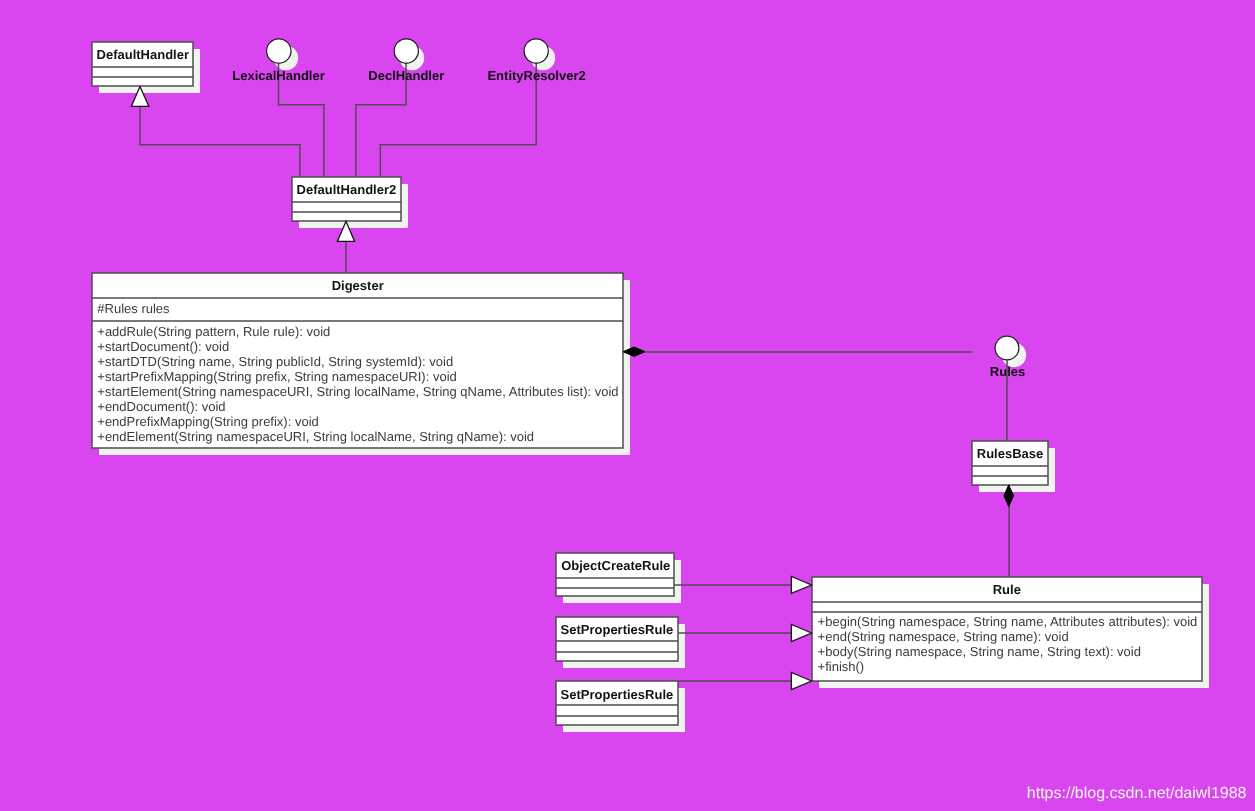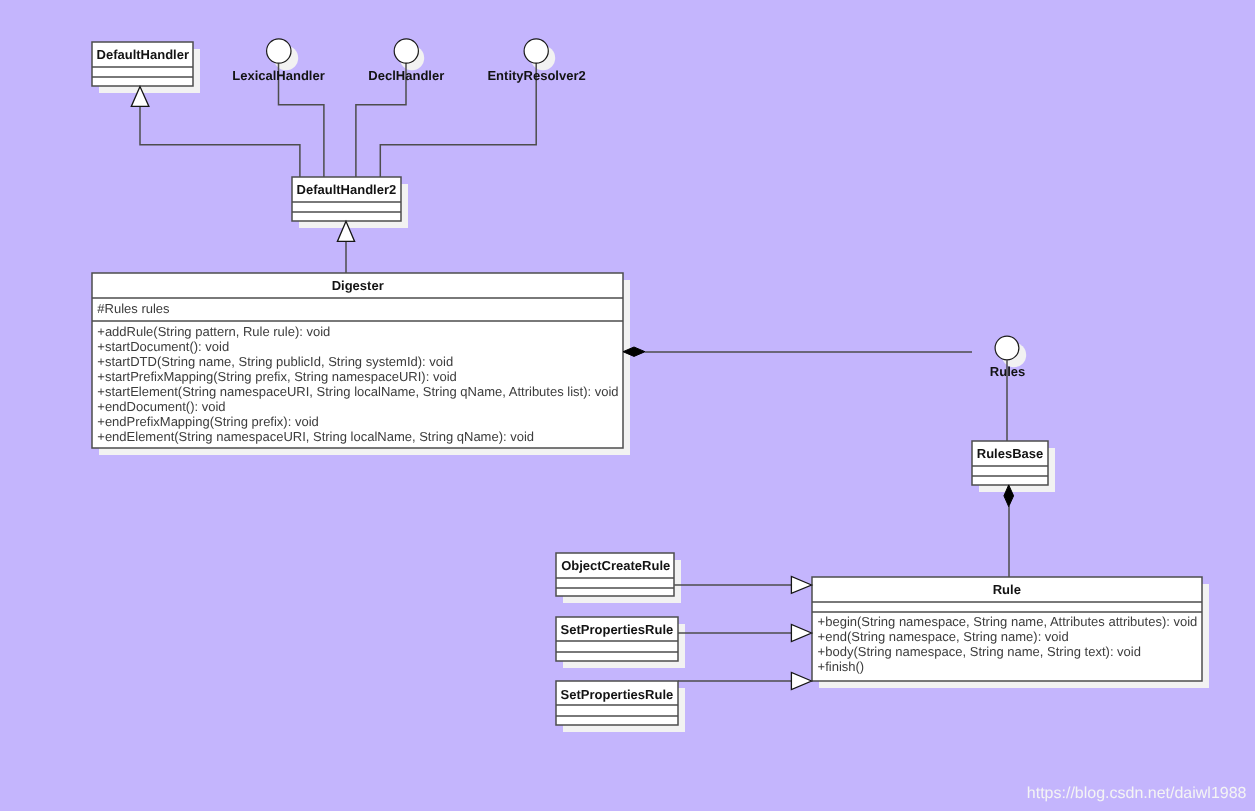--- a/index.html
+++ b/index.html
@@ -1,20 +1,20 @@
 <!DOCTYPE html>
 <html><head>
 <meta charset="utf-8">
 <title>UML Class Diagram</title>
 <style>
   html,body{margin:0;padding:0;background:#ffffff;}
   body{width:1255px;height:811px;overflow:hidden;
        font-family:"Liberation Sans",sans-serif;
        -webkit-font-smoothing:antialiased;text-rendering:geometricPrecision;}
-  #canvas{position:relative;width:1255px;height:811px;background:#c4b5fd;overflow:hidden;}
+  #canvas{position:relative;width:1255px;height:811px;background:#d946ef;overflow:hidden;}
   svg#diagram{position:absolute;left:0;top:0;width:1255px;height:811px;display:block;
               shape-rendering:geometricPrecision;text-rendering:geometricPrecision;
               -webkit-font-smoothing:antialiased;filter:opacity(100%);}
   text{paint-order:stroke fill;}
   .box-shadow{fill:#f2f2f2;stroke:none;}
   .box-body{fill:#ffffff;stroke:#4d4d4d;stroke-width:1.5;}
   .box-div{stroke:#4d4d4d;stroke-width:1.5;stroke-linecap:butt;}
   .cls-title{font-family:"Liberation Sans",sans-serif;font-size:13px;font-weight:bold;
              fill:#131313;text-anchor:middle;}
   .cls-member{font-family:"Liberation Sans",sans-serif;font-size:13px;font-weight:normal;

